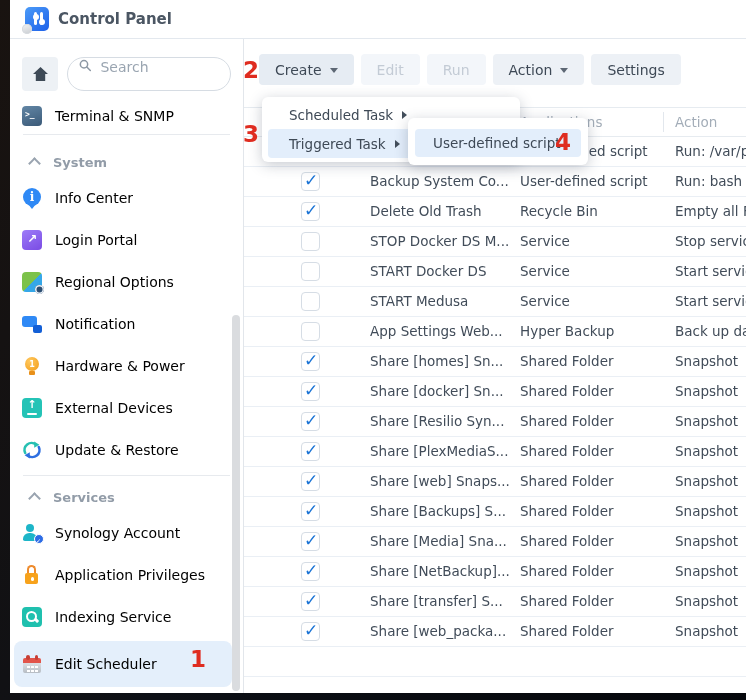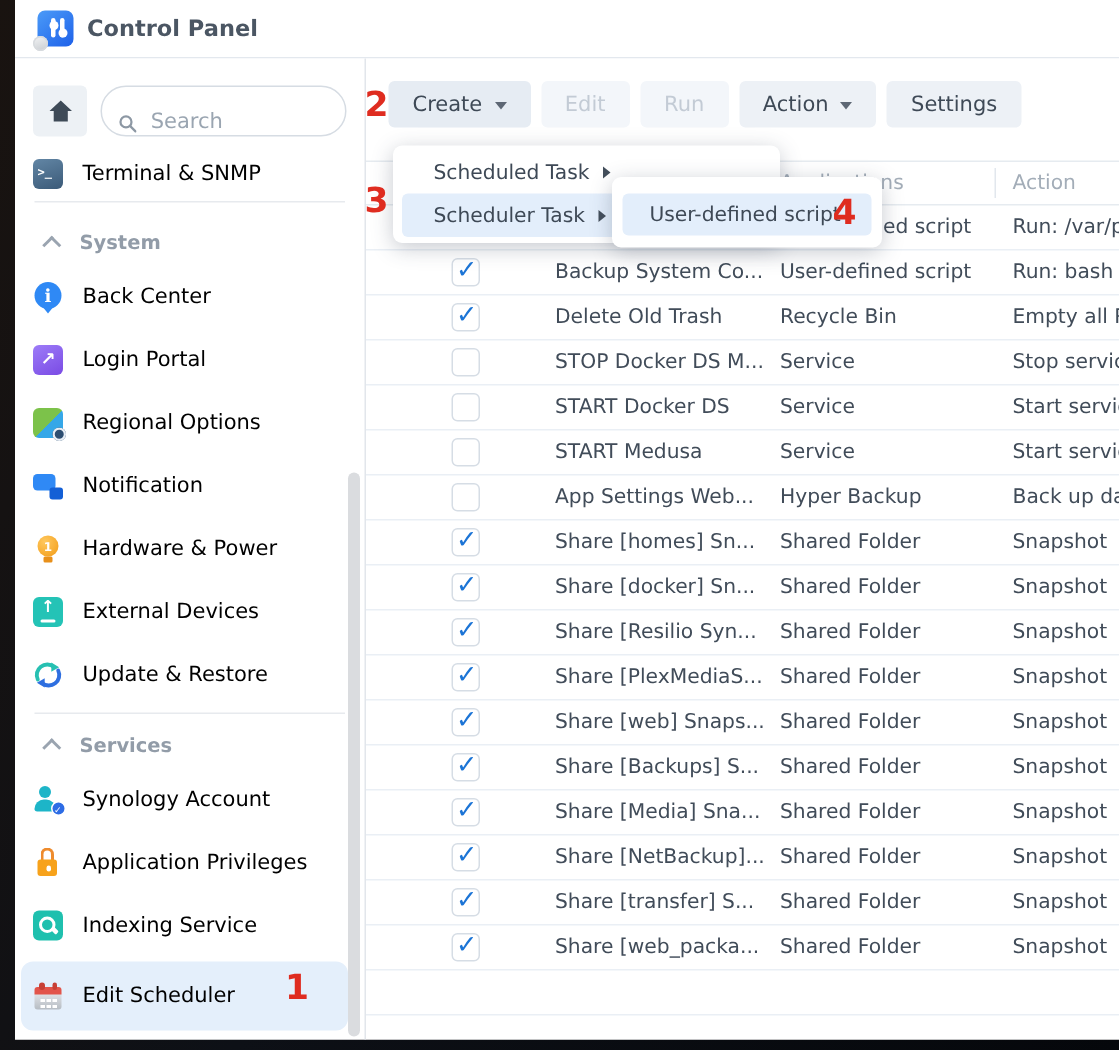--- a/index.html
+++ b/index.html
@@ -21,21 +21,21 @@
   .cp-icon .knob.k1{left:7.5px;top:7px}.cp-icon .knob.k2{left:13.5px;top:12px}
   .cp-icon .gcirc{position:absolute;width:10px;height:10px;border-radius:50%;left:-3px;bottom:-3px;
     background:linear-gradient(160deg,#f4f5f6,#c7cbd0);box-shadow:inset 0 0 0 1px #d7dade}
   .title{font-size:15px;font-weight:bold;color:#4b5663;margin-left:9px}
 
   
   .sidebar{position:absolute;top:39px;left:0;width:233px;bottom:0;background:#fff;border-right:1px solid #e2e6eb;overflow:hidden}
   .side-top{margin-top:17px;height:36px;display:flex;align-items:center;gap:9px;padding:0 12px}
   .home-btn{width:36px;height:34px;background:#edf1f5;border-radius:4px;display:flex;align-items:center;justify-content:center;flex:0 0 36px}
   .search{flex:1;height:34px;box-sizing:border-box;border:1px solid #d6dce3;border-radius:17px;
-    display:flex;align-items:flex-end;gap:7px;padding:0 11px;background:#fff}
+    display:flex;align-items:flex-start;gap:7px;padding:0 11px;background:#fff}
   .search input{border:none;outline:none;width:100%;font-size:14px;color:#5a6573;background:transparent;font-family:inherit}
   .search input::placeholder{color:#9aa5b1}
   .sdivider{height:1px;background:#e7eaee;margin:3px 13px 0 13px}
   .sdivider.d2{margin-top:4px}
   .side-sec{height:30px;margin-top:12px;display:flex;align-items:center;gap:14px;padding-left:20px;
     color:#929ca8;font-size:13px;font-weight:bold}
   .side-sec.s2{margin-top:6px}
   .chev{width:7px;height:7px;border:solid #9aa4b0;border-width:2px 2px 0 0;transform:rotate(-45deg);margin-top:3px}
   .side-item{height:42px;display:flex;align-items:center;padding-left:12px;gap:13px;cursor:pointer}
   .side-item.root{margin-top:9px;height:30px}
@@ -163,21 +163,21 @@
         <div class="side-sec">
           <span class="chev"></span>
           <span class="sec-label">System</span>
         </div>
         <div class="side-item">
           <span class="ic ic-info">
             <span class="bub"></span>
             <span class="pin"></span>
             <span class="ii">i</span>
           </span>
-          <span class="side-label">Back Center</span>
+          <span class="side-label">Info Center</span>
         </div>
         <div class="side-item">
           <span class="ic ic-login">
             <span class="la">↗</span>
           </span>
           <span class="side-label">Login Portal</span>
         </div>
         <div class="side-item">
           <span class="ic ic-region">
             <span class="clk"></span>
@@ -395,21 +395,21 @@
   </div>
 
 </div>
 
 <div class="menu menu-main">
     <div class="mitem">
       <span>Scheduled Task</span>
       <span class="arr"></span>
     </div>
     <div class="mitem hl">
-      <span>Scheduler Task</span>
+      <span>Triggered Task</span>
       <span class="arr"></span>
     </div>
   </div>
 
 <div class="menu menu-sub">
   <div class="sitem hl">
     <span>User-defined script</span>
   </div>
 </div>
 

